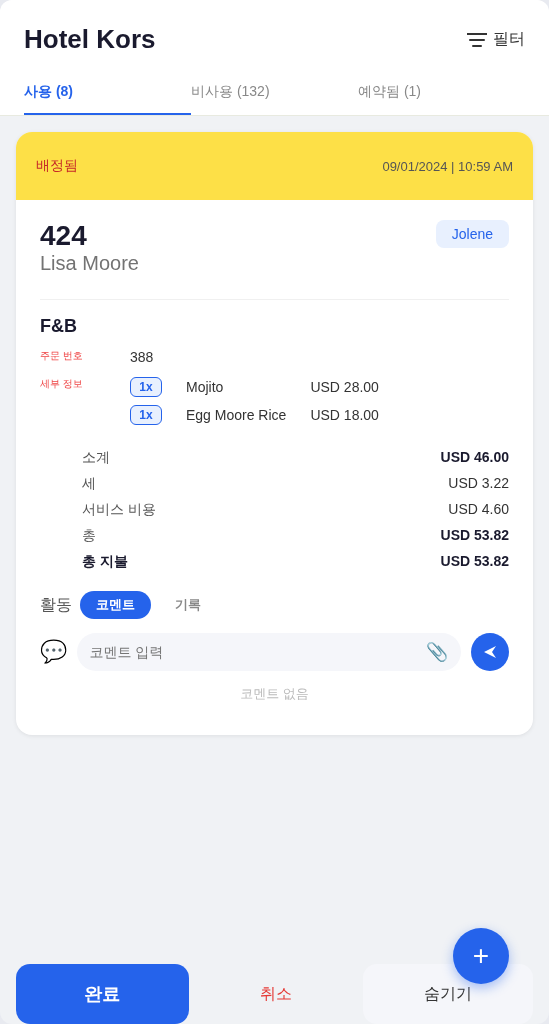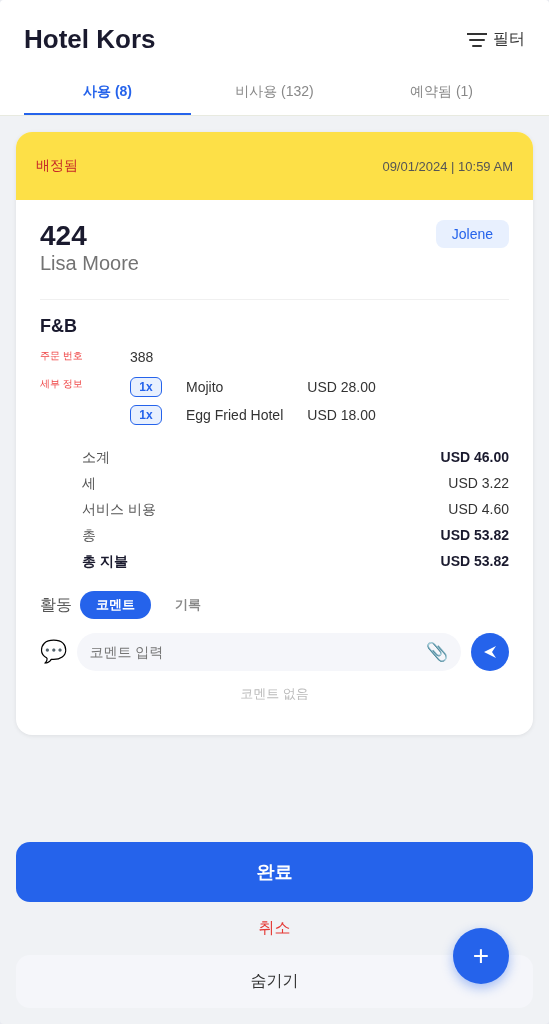--- a/index.html
+++ b/index.html
@@ -8,21 +8,21 @@
       display: flex;
       justify-content: center;
       align-items: center;
       min-height: 100vh;
       font-family: -apple-system, BlinkMacSystemFont, 'Segoe UI', sans-serif;
     }
     .phone-frame {
       width: 549px;
       min-height: 1024px;
       background: #f0f2f5;
-      border-radius: 4px;
+      border-radius: 12px;
       overflow: hidden;
       position: relative;
       display: flex;
       flex-direction: column;
     }
     .header {
       background: #fff;
       padding: 24px 24px 0 24px;
       border-bottom: 1px solid #e8eae0;
     }
@@ -46,21 +46,20 @@
       cursor: pointer;
       background: none;
       border: none;
     }
     .tabs {
       display: flex;
       gap: 0;
     }
     .tab {
       flex: 1;
-      text-align: center;
       padding: 12px 0;
       font-size: 14px;
       color: #888;
       cursor: pointer;
       border-bottom: 2px solid transparent;
     }
     .tab.active {
       color: #2563eb;
       border-bottom: 2px solid #2563eb;
       font-weight: 600;
@@ -273,23 +272,23 @@
       cursor: pointer;
       flex-shrink: 0;
     }
     .no-comment {
       text-align: center;
       font-size: 13px;
       color: #bbb;
       padding: 4px 0 12px 0;
     }
     .bottom-actions {
-      padding: 12px 16px 16px 16px;
-      display: flex;
-      flex-direction: column;
+      padding: 12px 16px 0 16px;
+      display: flex;
+      flex-direction: row;
       gap: 8px;
     }
     .complete-btn {
       background: #2563eb;
       color: #fff;
       border: none;
       border-radius: 14px;
       padding: 18px;
       font-size: 18px;
       font-weight: 600;
@@ -391,21 +390,21 @@
         <div class="info-row" style="align-items:flex-start;">
           <span class="info-label">세부 정보</span>
           <div class="items-list">
             <div class="item-row">
               <span class="qty-badge">1x</span>
               <span class="item-name">Mojito</span>
               <span class="item-price">USD 28.00</span>
             </div>
             <div class="item-row">
               <span class="qty-badge">1x</span>
-              <span class="item-name">Egg Fried Hotel</span>
+              <span class="item-name">Egg Moore Rice</span>
               <span class="item-price">USD 18.00</span>
             </div>
           </div>
         </div>
 
         <div class="totals-section">
           <div class="total-row">
             <span class="total-label">소계</span>
             <span class="total-value bold">USD 46.00</span>
           </div>

